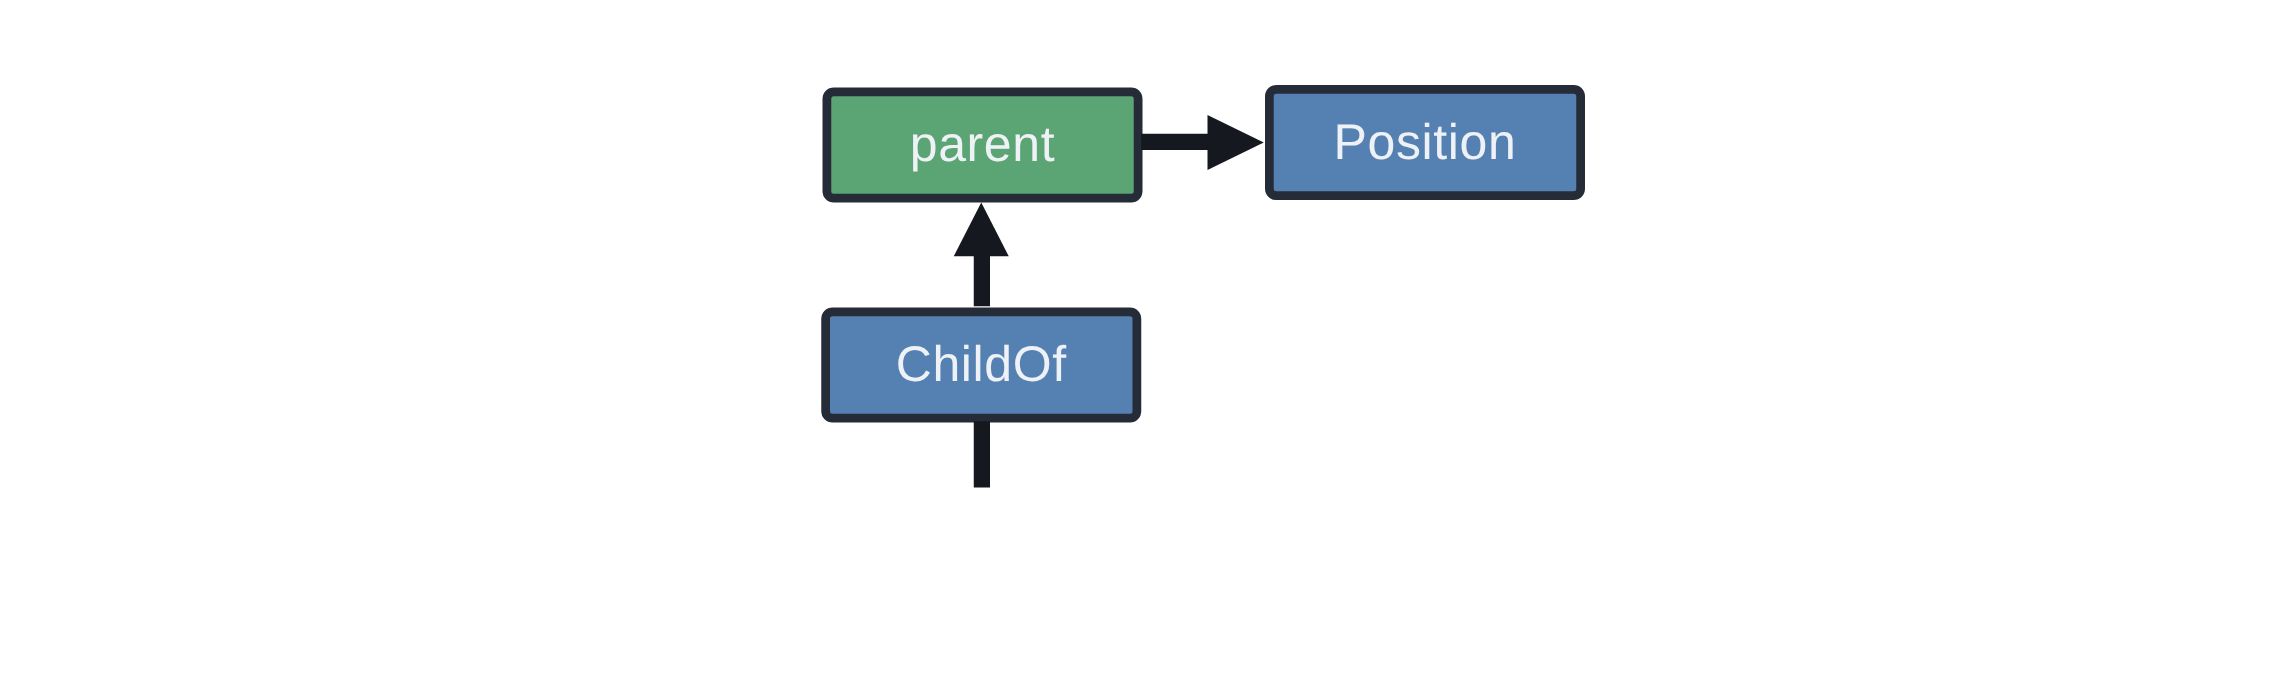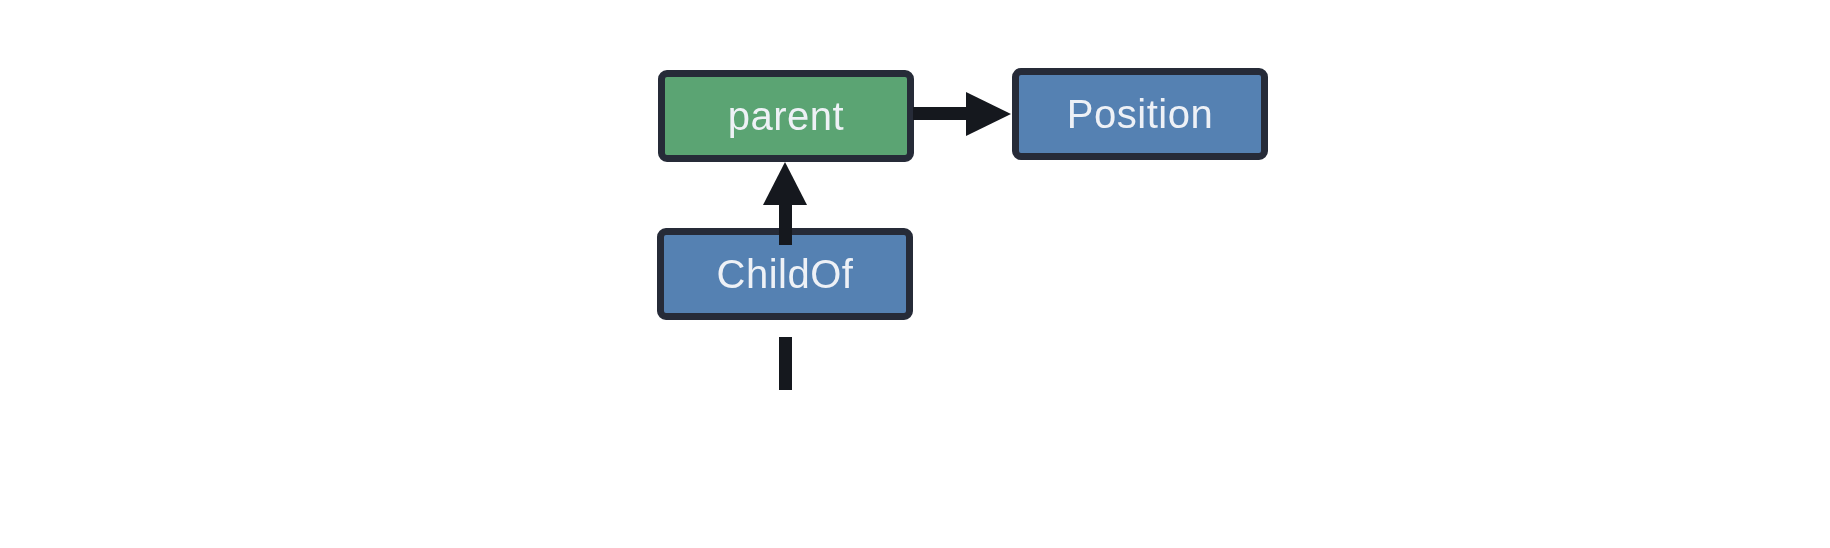--- a/index.html
+++ b/index.html
@@ -33,21 +33,21 @@
   .node-blue  { background: var(--component-fill); }
   .node-label {
     color: var(--label-text);
     font-size: 40px;
     line-height: 1;
     letter-spacing: 0.5px;
     white-space: nowrap;
   }
   #node-parent   { left: 658px;  top: 70px;  }
   #node-position { left: 1012px; top: 68px; text-align: right;  }
-  #node-childof  { left: 657px;  top: 228px; justify-content: center; }
+  #node-childof  { left: 657px;  top: 246px; justify-content: center; }
   #node-child    { left: 657px;  top: 390px; }
 
   .edge-shaft { position: absolute; background: var(--arrow); }
   .arrowhead-right {
     position: absolute; width: 0; height: 0;
     border-top: 22px solid transparent;
     border-bottom: 22px solid transparent;
     border-left: 45px solid var(--arrow);
   }
   .arrowhead-up {

